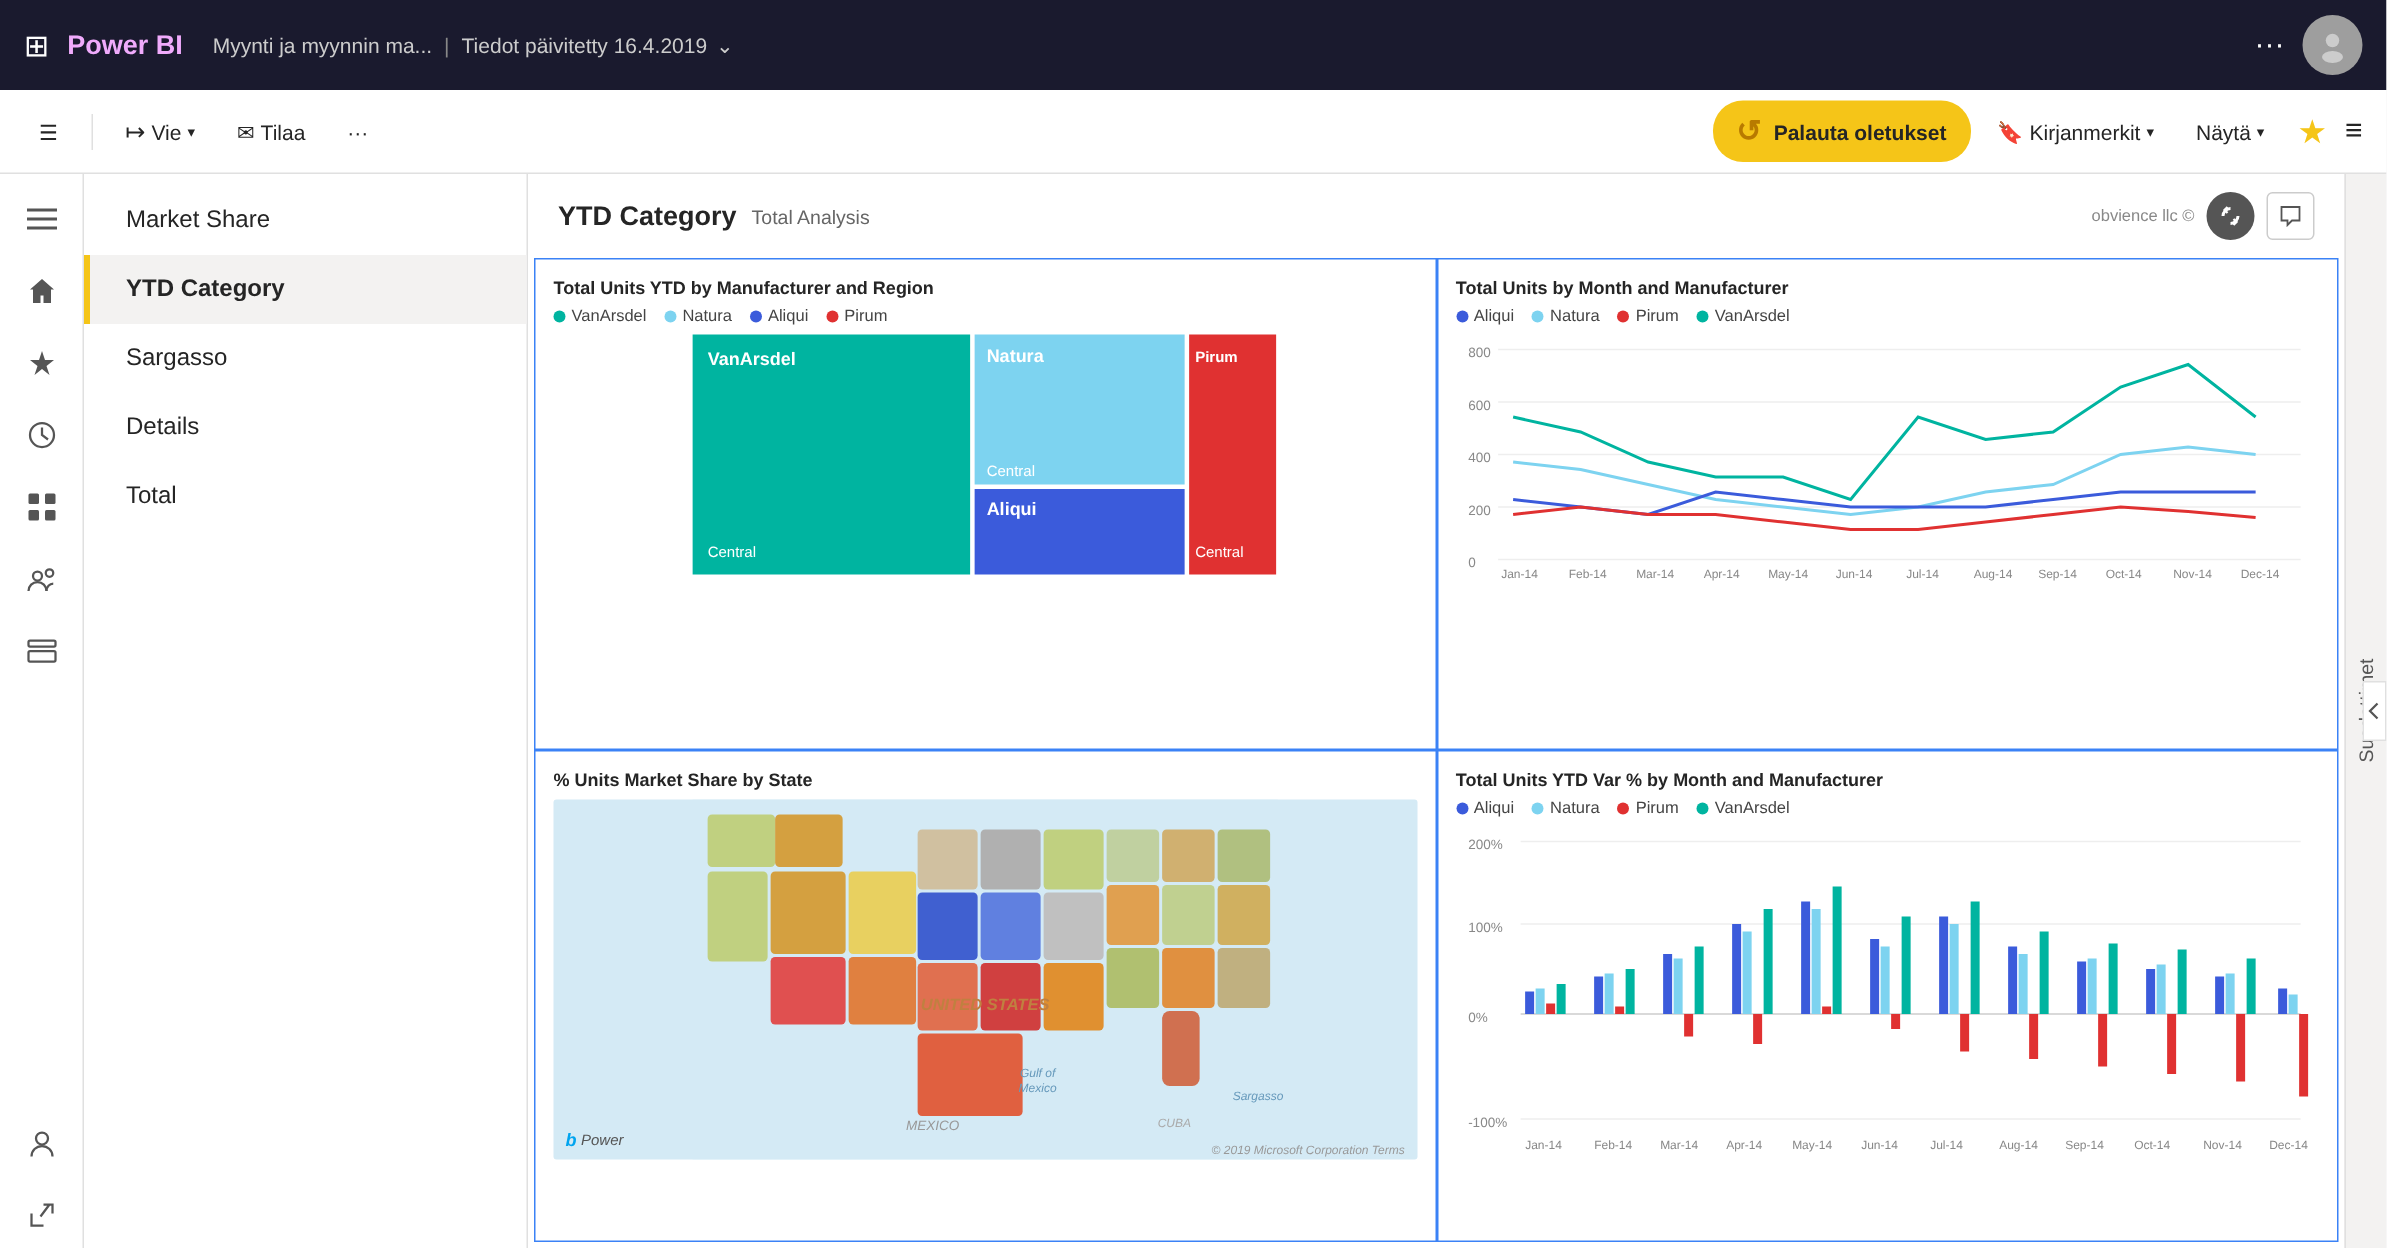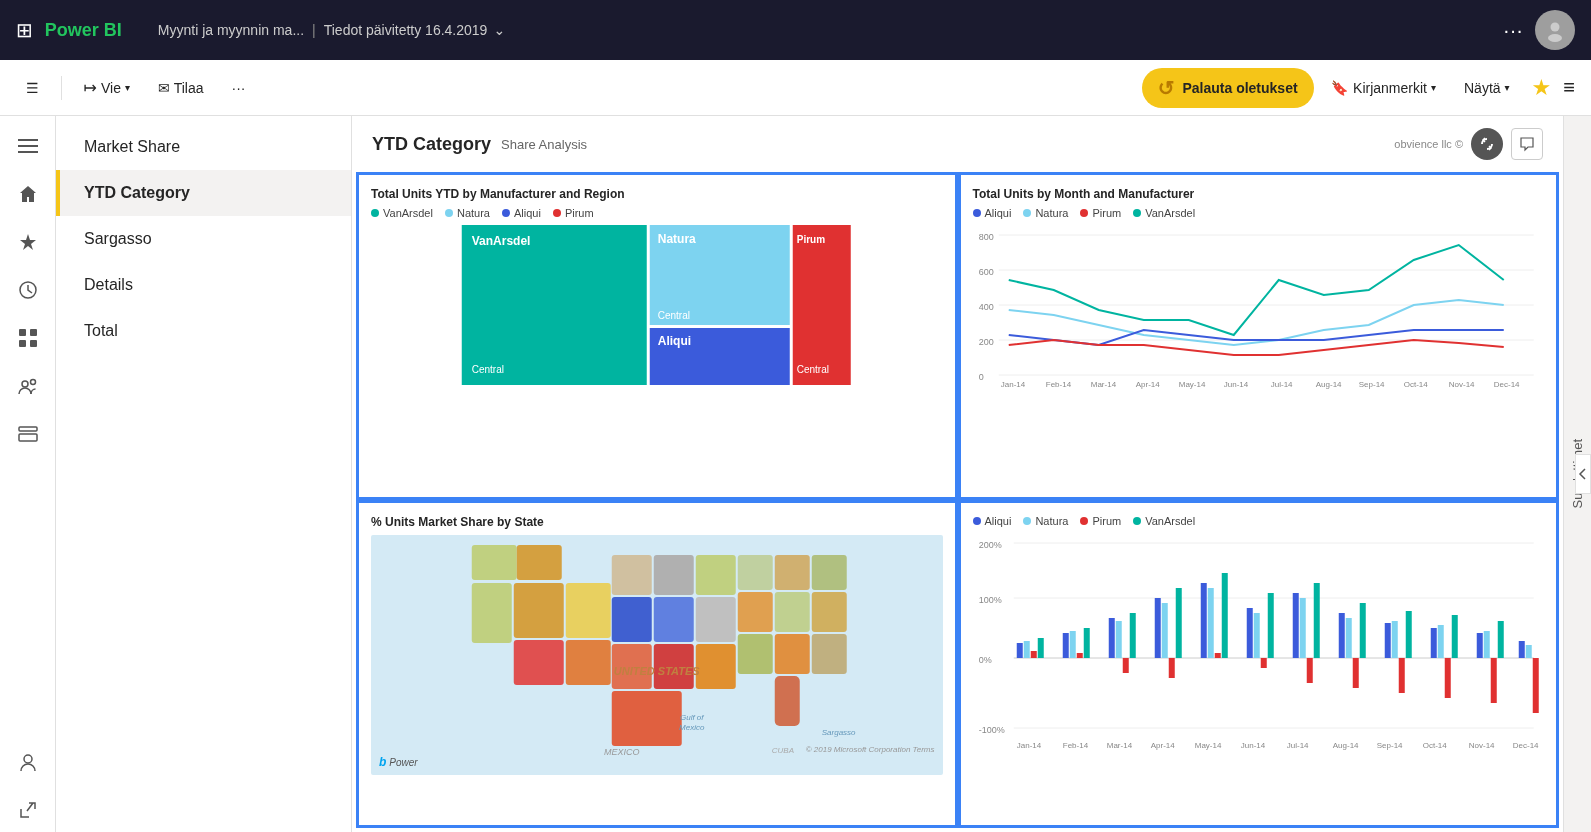--- a/index.html
+++ b/index.html
@@ -5,21 +5,21 @@
     * { box-sizing: border-box; margin: 0; padding: 0; }
     body { font-family: 'Segoe UI', Arial, sans-serif; background: #f3f2f1; overflow: hidden; width: 1591px; height: 832px; }
 
     
     .topbar {
       display: flex; align-items: center;
       background: #1a1a2e; height: 60px;
       padding: 0 16px; gap: 12px;
     }
     .topbar-grid { color: #fff; font-size: 20px; cursor: pointer; }
-    .topbar-title { color: #22c55e; font-weight: 700; font-size: 18px; margin-right: 24px; }
+    .topbar-title { color: #f0abfc; font-weight: 700; font-size: 18px; margin-right: 8px; }
     .topbar-center { flex: 1; display: flex; align-items: center; color: #ccc; font-size: 14px; }
     .topbar-divider { color: #888; margin: 0 8px; }
     .topbar-more { color: #fff; font-size: 20px; margin-left: auto; cursor: pointer; }
     .topbar-avatar {
       width: 40px; height: 40px; border-radius: 50%;
       background: #9e9e9e; display: flex; align-items: center; justify-content: center;
       color: #fff; font-size: 18px; cursor: pointer;
     }
 
     
@@ -108,21 +108,21 @@
       display: grid;
       grid-template-columns: 1fr 1fr;
       grid-template-rows: 1fr 1fr;
       gap: 0;
       flex: 1;
       background: #fff;
       padding: 4px;
     }
     .chart-panel {
       background: #fff;
-      border: 3px solid #3b82f6;
+      border: 1px solid #3b82f6;
       padding: 12px;
       position: relative;
       overflow: hidden;
     }
     .chart-title { font-size: 12px; font-weight: 600; color: #252525; margin-bottom: 6px; }
     .chart-legend { display: flex; gap: 12px; flex-wrap: wrap; margin-bottom: 6px; }
     .legend-item { display: flex; align-items: center; gap: 4px; font-size: 11px; color: #444; }
     .legend-dot { width: 8px; height: 8px; border-radius: 50%; flex-shrink: 0; }
     .vertical-text {
       writing-mode: vertical-rl;
@@ -279,21 +279,21 @@
     </div>
     <div class="nav-item">
       <span>Total</span>
     </div>
   </div>
 
   <div class="content-area">
 
     <div class="report-header">
       <span class="report-title">YTD Category</span>
-      <span class="report-subtitle">Share Analysis</span>
+      <span class="report-subtitle">Total Analysis</span>
       <div class="report-header-right">
         <span class="report-brand">obvience llc ©</span>
         <div class="report-icon-btn">
           <svg width="16" height="16" viewBox="0 0 16 16">
               <path d="M8 2a6 6 0 0 0-6 6h2a4 4 0 0 1 4-4V2z" fill="#fff"></path>
               <path d="M8 14a6 6 0 0 0 6-6h-2a4 4 0 0 1-4 4v2z" fill="#fff"></path>
               <path d="M6 2L4 4l2 2" fill="none" stroke="#fff" stroke-width="1.5"></path>
               <path d="M10 14l2-2-2-2" fill="none" stroke="#fff" stroke-width="1.5"></path>
             </svg>
         </div>
@@ -455,25 +455,26 @@
             <text x="160" y="220" font-size="9" fill="#999" text-anchor="middle">MEXICO</text>
 
             <text x="360" y="200" font-size="8" fill="#6699bb">Sargasso</text>
 
             <text x="310" y="218" font-size="8" fill="#aaa">CUBA</text>
           </svg>
           <div style="position:absolute; bottom:6px; left:8px; display:flex; align-items:center; gap:3px;">
             <span style="font-size:12px; font-weight:700; color:#00a4ef;">b</span>
             <span style="font-size:10px; color:#555;">Power</span>
           </div>
-          <div style="position:absolute; bottom:21px; right:8px; font-size:8px; color:#999;">© 2019 Microsoft Corporation Terms</div>
+          <div style="position:absolute; bottom:2px; right:8px; font-size:8px; color:#999;">© 2019 Microsoft Corporation Terms</div>
         </div>
       </div>
 
       <div class="chart-panel">
+        <div class="chart-title">Total Units YTD Var % by Month and Manufacturer</div>
         <div class="chart-legend">
           <div class="legend-item">
             <span class="legend-dot" style="background:#3b5bdb;"></span>
             <span>Aliqui</span>
           </div>
           <div class="legend-item">
             <span class="legend-dot" style="background:#7dd3f0;"></span>
             <span>Natura</span>
           </div>
           <div class="legend-item">

